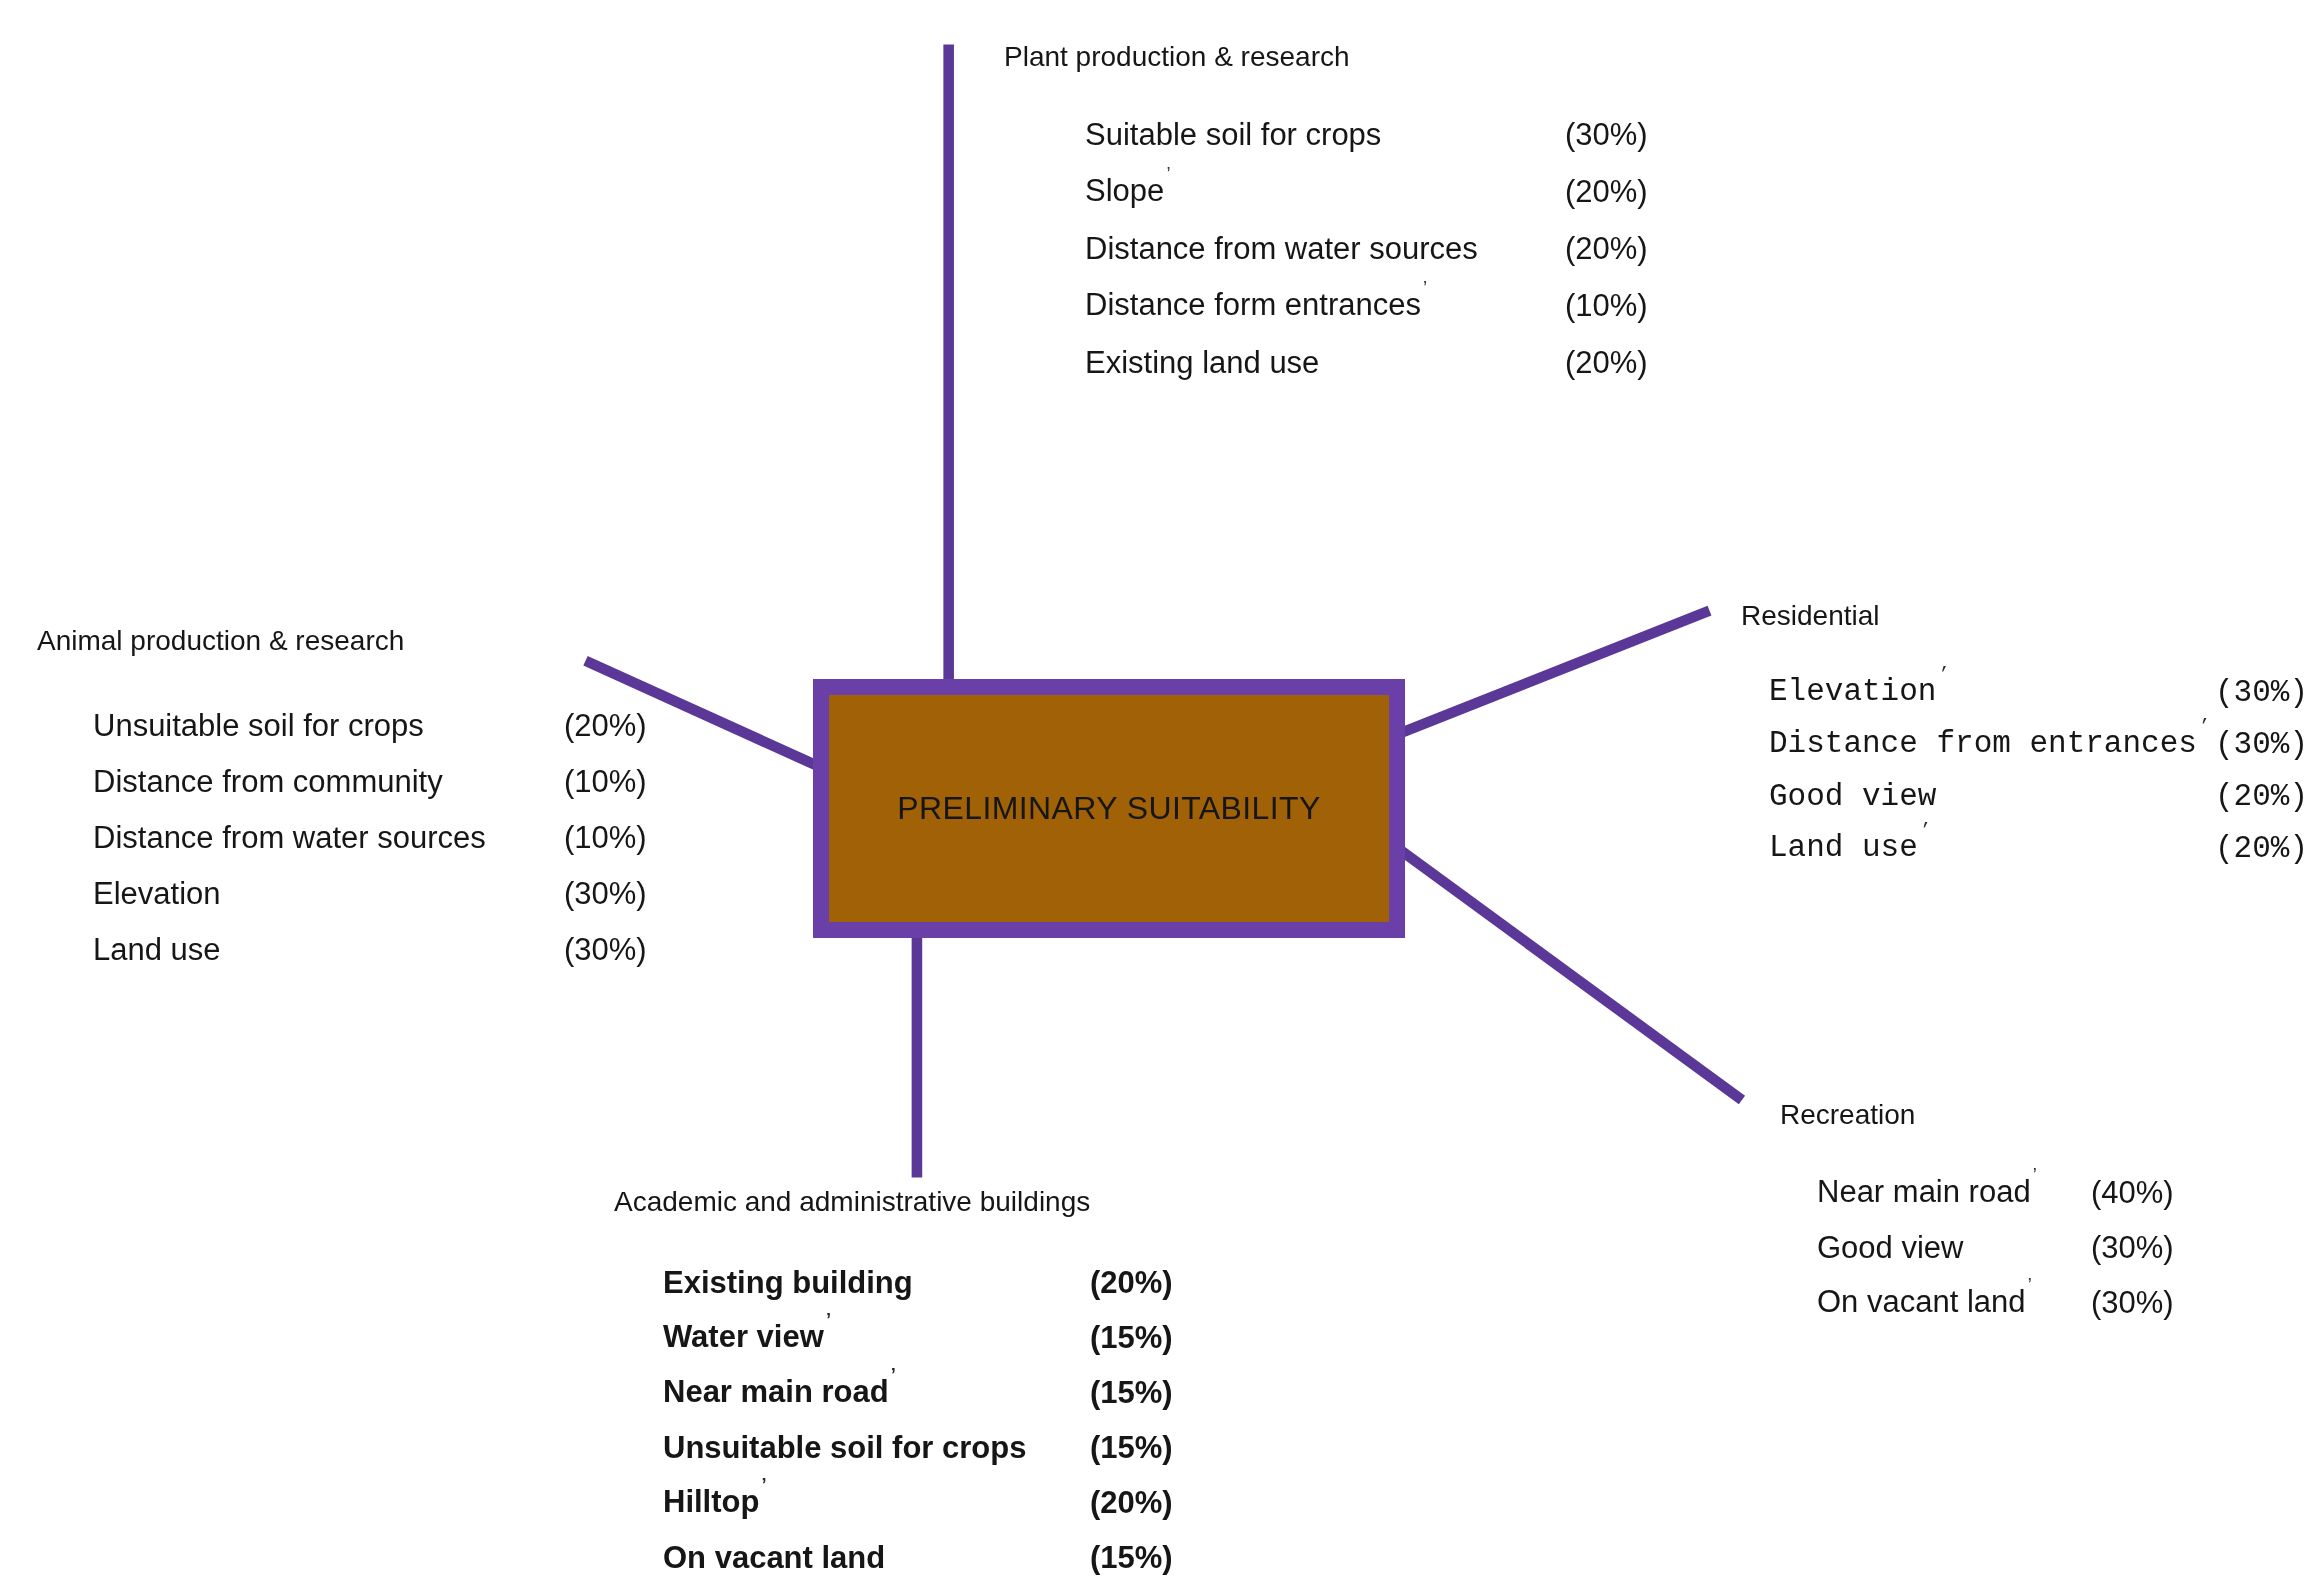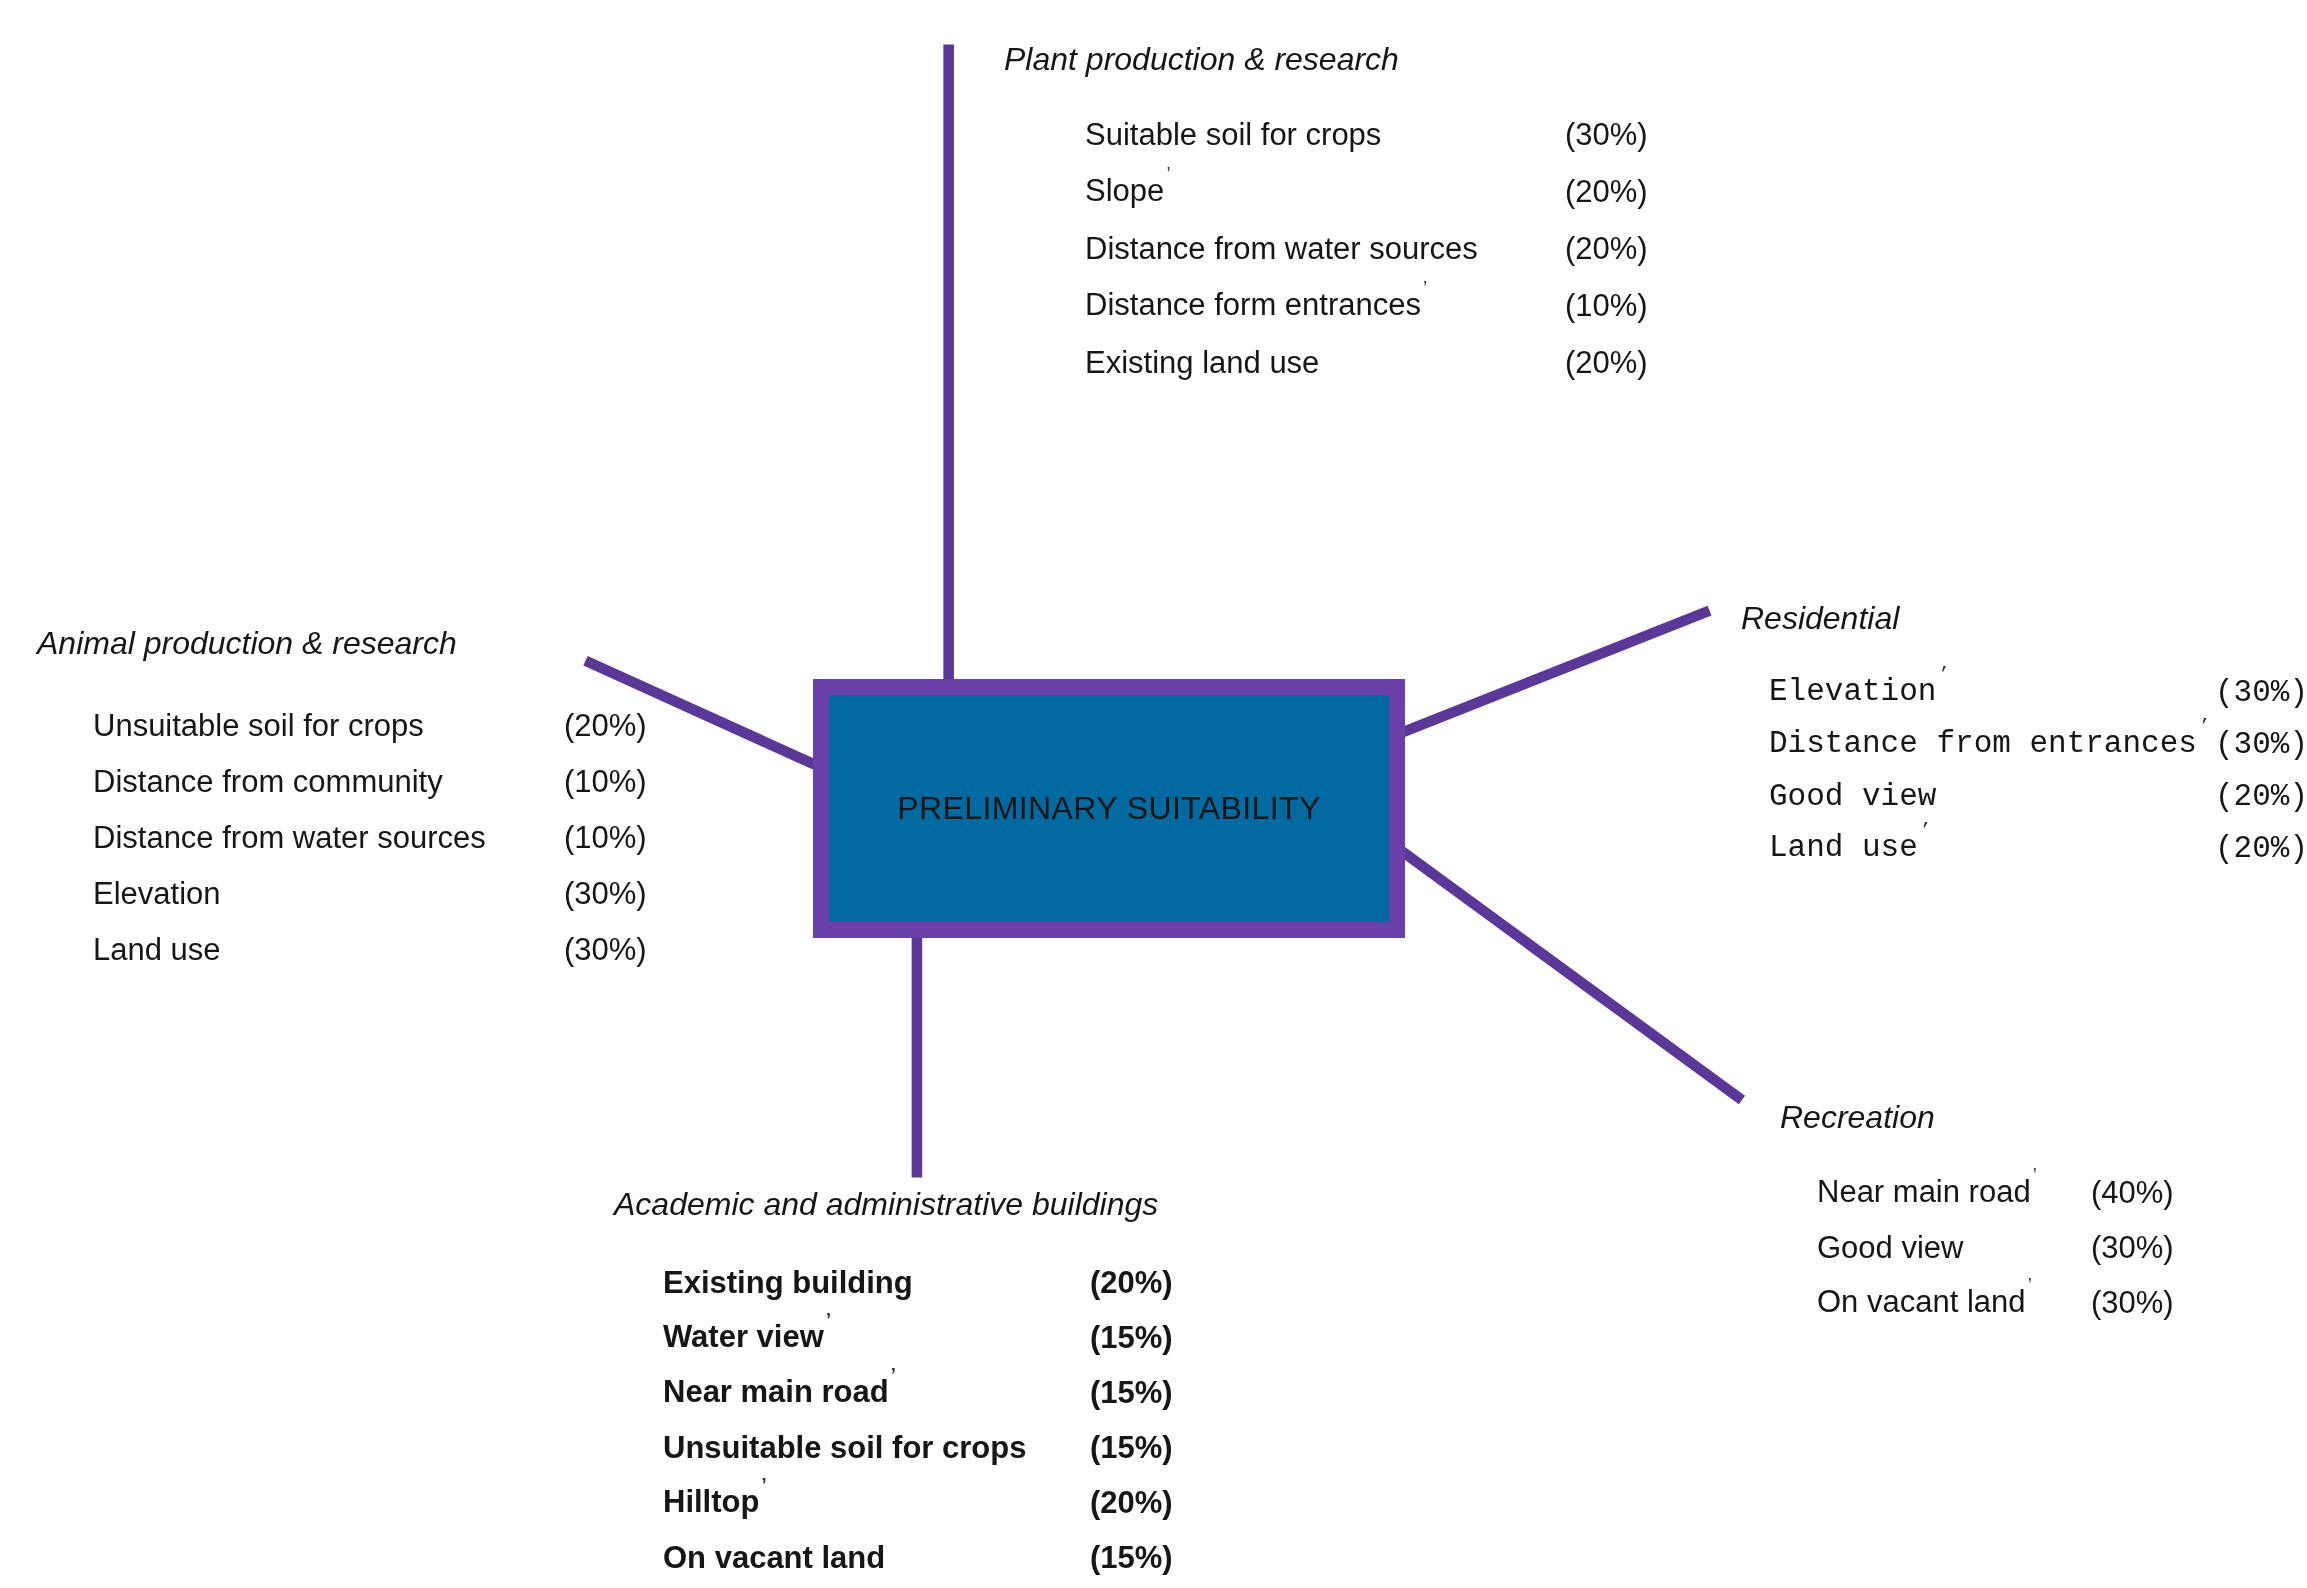--- a/index.html
+++ b/index.html
@@ -28,35 +28,34 @@
     stroke-width: 15;
   }
   .center-box {
     position: absolute;
     left: 813px;
     top: 679px;
     width: 592px;
     height: 259px;
     box-sizing: border-box;
     border: 16px solid #6a3fa8;
-    background: #0369a1;
+    background: #a16207;
     display: flex;
     align-items: center;
     justify-content: center;
   }
   .center-label {
     font-size: 32px;
     letter-spacing: 0.4px;
     white-space: nowrap;
   }
   .sec-title {
     position: absolute;
-    font-size: 32px;
+    font-size: 28px;
     white-space: nowrap;
-    font-style: italic;
   }
   .rows {
     position: absolute;
   }
   .row {
     position: relative;
     display: flex;
     align-items: center;
     height: var(--rh);
     font-size: 31px;

